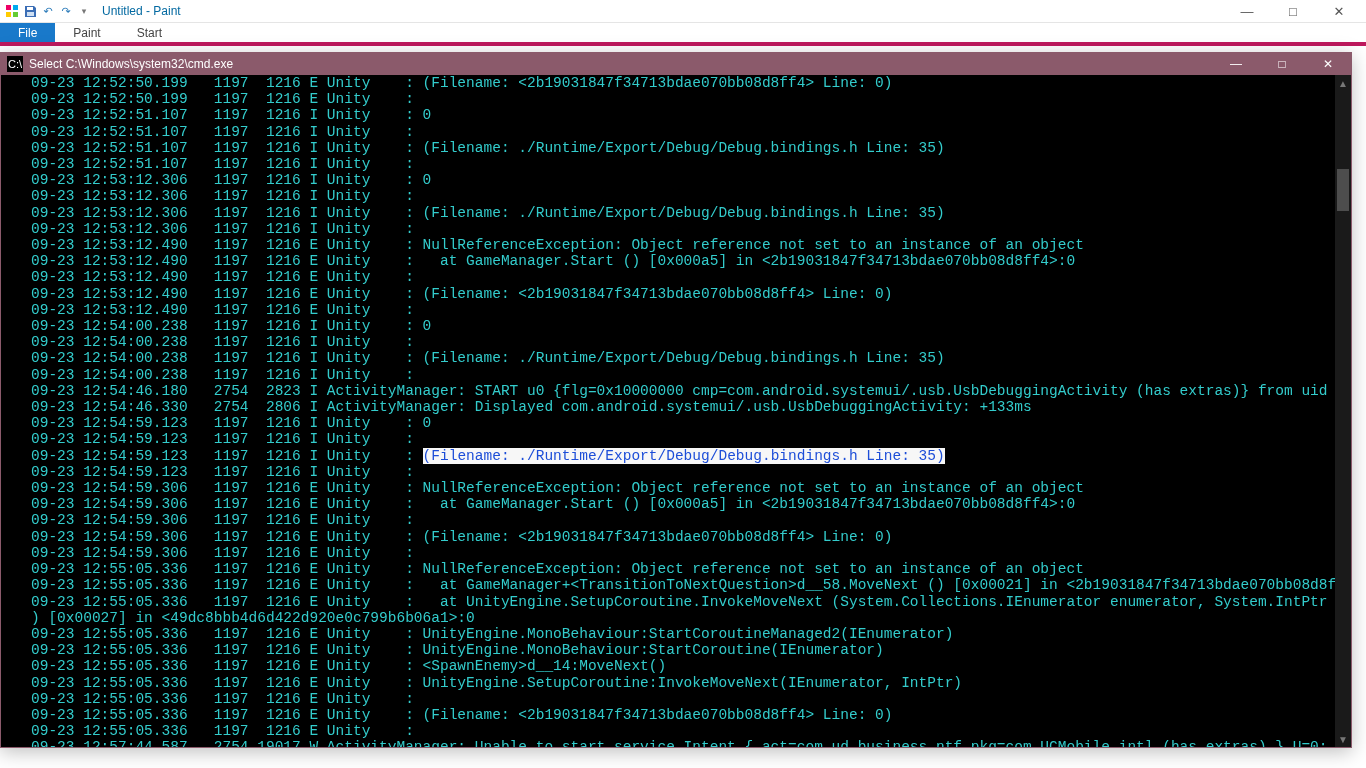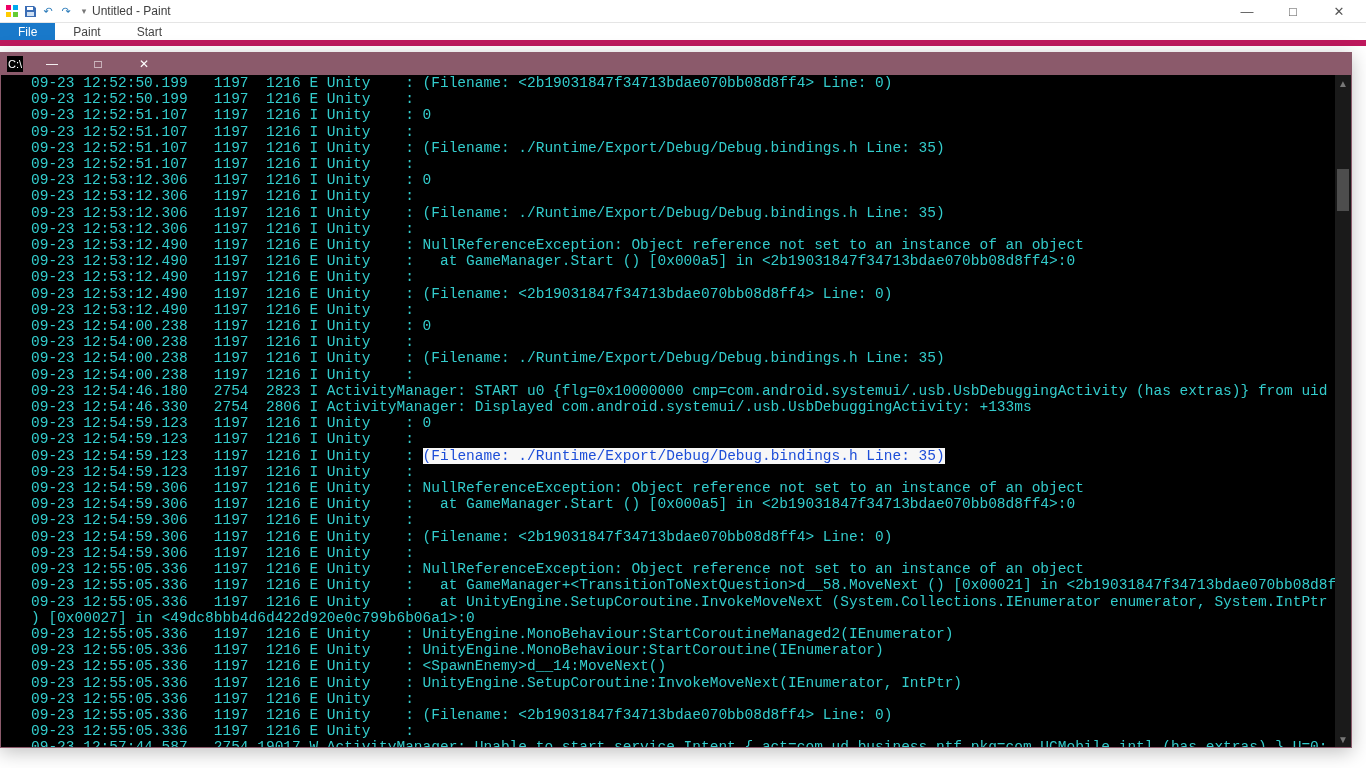--- a/index.html
+++ b/index.html
@@ -1,24 +1,24 @@
 <!DOCTYPE html>
 <html><head>
 <meta charset="utf-8">
 <style>
   * { margin:0; padding:0; box-sizing:border-box; }
   body { font-family:"Segoe UI",Tahoma,sans-serif; font-size:12px; background:#fff; width:1366px; height:768px; overflow:hidden; position:relative; }
   
   .paint-title { height:23px; background:#fff; display:flex; align-items:center; padding:0 4px; border-bottom:1px solid #e5e5e5;}
   .qat { display:flex; align-items:center; gap:2px; }
   .qat-icon { width:16px; height:16px; display:flex; align-items:center; justify-content:center; font-size:11px;}
-  .paint-name { color:#404040; font-size:12px;}
+  .paint-name { margin-left:10px; color:#0369a1; font-size:12px;}
   .win-ctrls { margin-left:auto; display:flex; }
   .win-btn { width:46px; height:23px; display:flex; align-items:center; justify-content:center; color:#555; font-size:13px;}
-  .ribbon-tabs { height:23px; display:flex; align-items:stretch; border-bottom:6px solid #be185d; background:#fff;}
+  .ribbon-tabs { height:23px; display:flex; align-items:stretch; border-bottom:4px solid #be185d; background:#fff;}
   .tab { padding:0 18px; display:flex; align-items:center; font-size:12px; color:#444; }
   .tab.file { background:#1979ca; color:#fff; }
   .canvas { background:#fff; height:calc(768px - 23px - 23px); position:relative; }
   
   .cmd-win { position:absolute; left:0; top:6px; width:1352px; height:696px; box-shadow:0 4px 18px rgba(0,0,0,.25); border:1px solid #8b5a6b; background:#000; display:flex; flex-direction:column; }
   .cmd-title { height:22px; background:#8b5a6b; color:#fff; display:flex; align-items:center; font-size:12px; }
   .cmd-title-icon { width:16px; height:16px; margin:0 6px 0 6px; display:flex; align-items:center; justify-content:center; font-size:11px; background:#000; color:#fff;}
   .cmd-title-text { flex:1; }
   .cmd-ctrls { display:flex; }
   .cmd-btn { width:46px; height:22px; display:flex; align-items:center; justify-content:center; color:#fff; font-size:12px;}
@@ -68,20 +68,21 @@
   <div class="tab file">File</div>
   <div class="tab">Paint</div>
   <div class="tab">Start</div>
 </div>
 
 <div class="canvas">
 
   <div class="cmd-win">
     <div class="cmd-title">
       <span class="cmd-title-icon">C:\</span>
+      <span class="cmd-title-text">Select C:\Windows\system32\cmd.exe</span>
       <div class="cmd-ctrls">
         <div class="cmd-btn">—</div>
         <div class="cmd-btn">□</div>
         <div class="cmd-btn close">✕</div>
       </div>
     </div>
     <div class="cmd-body">
       <pre class="cmd-pre" id="cmd-pre">09-23 12:52:50.199   1197  1216 E Unity    : (Filename: &lt;2b19031847f34713bdae070bb08d8ff4&gt; Line: 0)
 09-23 12:52:50.199   1197  1216 E Unity    :
 09-23 12:52:51.107   1197  1216 I Unity    : 0

